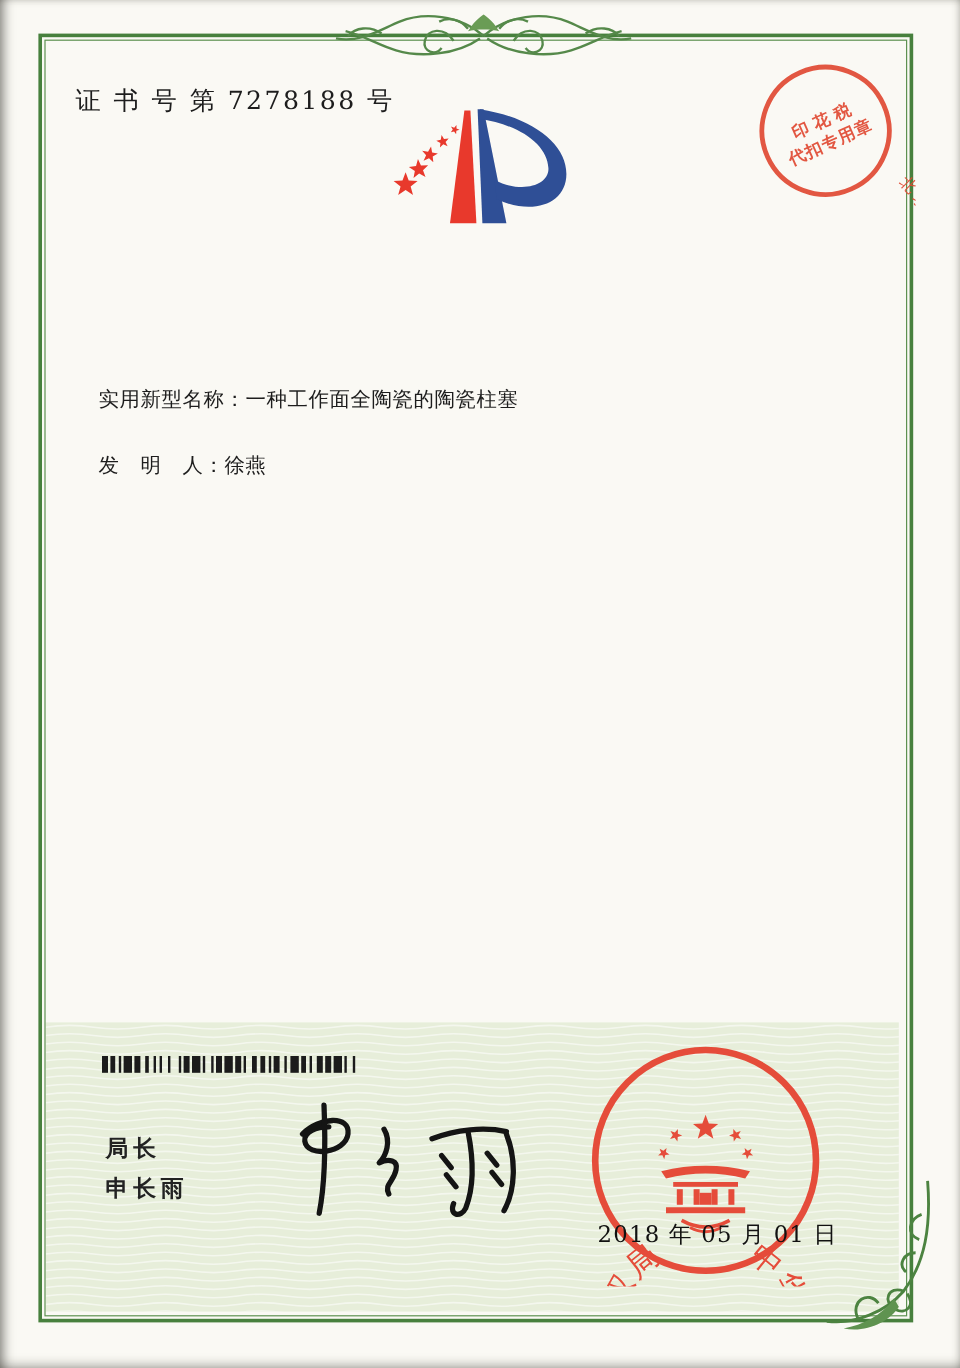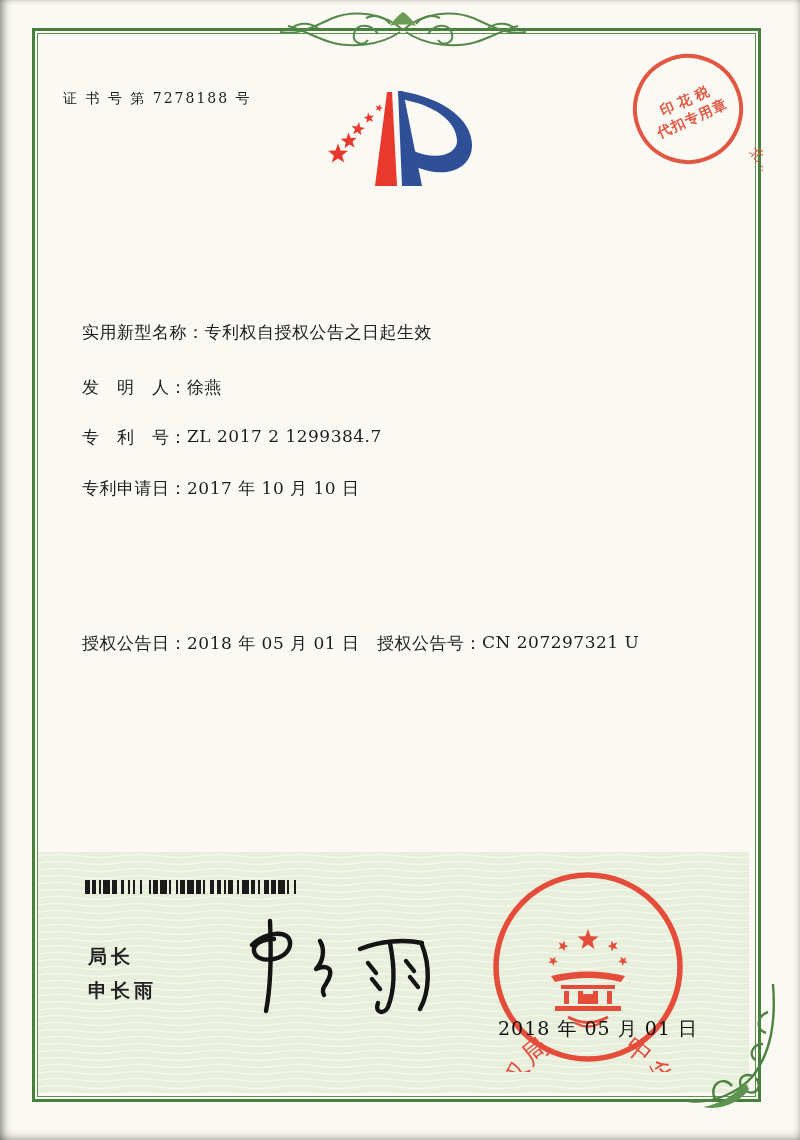--- a/index.html
+++ b/index.html
@@ -18,21 +18,21 @@
   }
   .frame::after{
     content:"";position:absolute;left:2px;top:2px;right:2px;bottom:2px;
     border:1px solid #5d9150;
   }
   .band{
     position:absolute;left:38px;top:852px;width:711px;height:241px;
     background:#e7eeda;z-index:1;
   }
   .band svg{position:absolute;left:0;top:0;}
-  .cert-no{position:absolute;left:63px;top:90px;font-size:14px;letter-spacing:2px;z-index:10;}
+  .cert-no{position:absolute;left:63px;top:70px;font-size:21px;letter-spacing:2px;z-index:10;}
   .logo{position:absolute;left:322px;top:88px;z-index:10;}
   .title{
     position:absolute;left:0;top:200px;width:800px;text-align:center;
     font-size:44px;font-weight:bold;letter-spacing:14px;text-indent:14px;z-index:10;
   }
   .field{position:absolute;left:82px;font-size:17px;letter-spacing:.5px;z-index:10;white-space:nowrap;}
   .fv{display:inline-block;vertical-align:top;white-space:pre-line;max-width:470px;}
   .f-name{top:321px}.f-inv{top:376px}.f-pno{top:426px}.f-fdate{top:477px}
   .f-owner{top:526px}.f-addr{top:576px}.f-grant{top:632px}
   .grant-no{position:absolute;left:295px;top:0;white-space:nowrap;}
@@ -163,34 +163,24 @@
       <text font-size="13.5" fill="#e14a33" letter-spacing="2.5">
         <textPath href="#ts-bot" startOffset="50%" text-anchor="middle">国家知识产权局</textPath>
       </text>
       <text x="75" y="71" text-anchor="middle" font-size="14" font-weight="bold" fill="#e14a33">印 花 税</text>
       <text x="75" y="90" text-anchor="middle" font-size="14" font-weight="bold" fill="#e14a33" letter-spacing="1">代扣专用章</text>
     </g>
   </svg>
 
 
   <div class="field f-name">
-    <span>实用新型名称：</span><span class="fv">专利权自授权公告之日起生效</span>
+    <span>实用新型名称：</span><span class="fv">一种工作面全陶瓷的陶瓷柱塞</span>
   </div>
   <div class="field f-inv">
     <span>发　明　人：</span><span class="fv">徐燕</span>
-  </div>
-  <div class="field f-pno">
-    <span>专　利　号：</span><span class="fv">ZL 2017 2 1299384.7</span>
-  </div>
-  <div class="field f-fdate">
-    <span>专利申请日：</span><span class="fv">2017 年 10 月 10 日</span>
-  </div>
-  <div class="field f-grant">
-    <span>授权公告日：</span><span class="fv">2018 年 05 月 01 日</span>
-    <span class="grant-no"><span>授权公告号：</span><span class="fv">CN 207297321 U</span></span>
   </div>
 
   <div class="body-text">
   </div>
 
   <div class="barcode" id="barcode">
       <div class="b" style="width: 4.55914px;"></div>
       <div style="width: 2.27957px;"></div>
       <div class="b" style="width: 4.55914px;"></div>
       <div style="width: 2.27957px;"></div>

